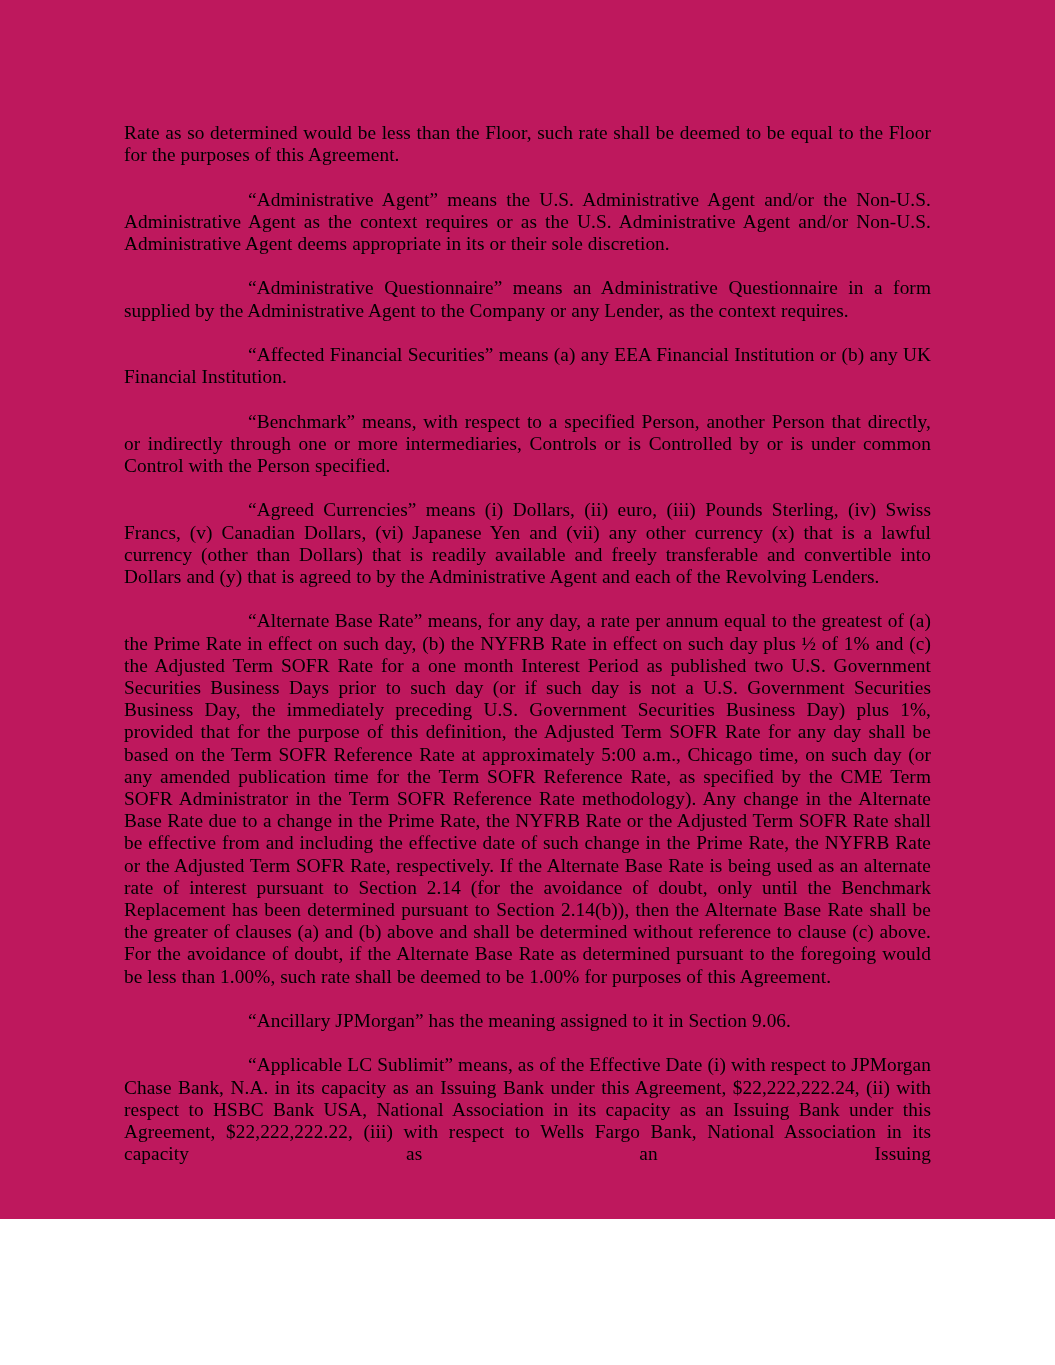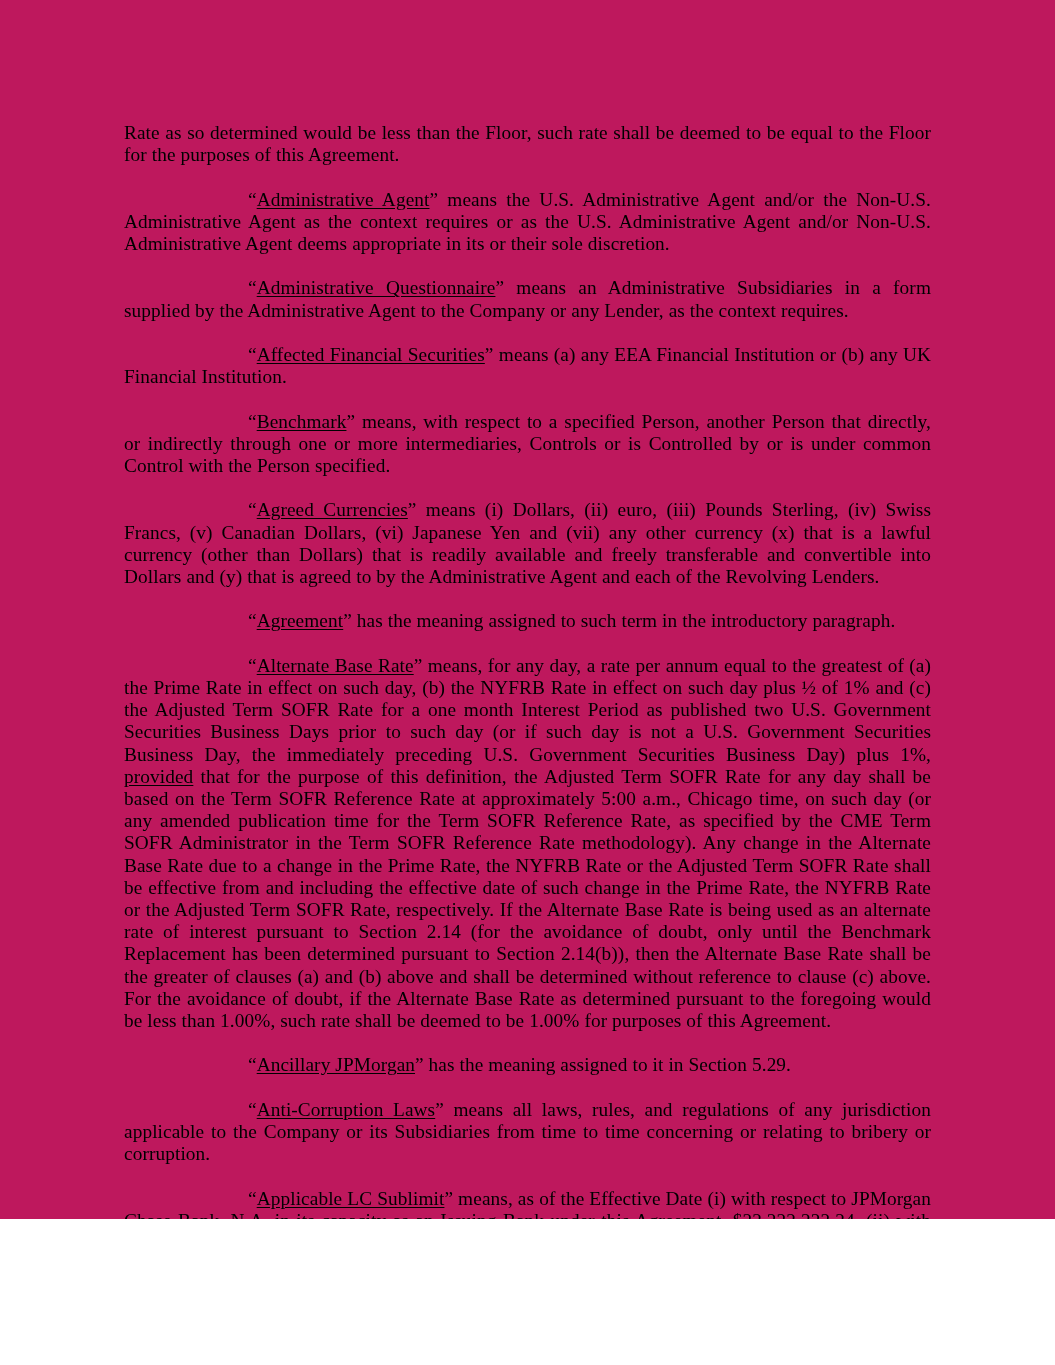--- a/index.html
+++ b/index.html
@@ -34,44 +34,41 @@
     margin: 0 0 22.2px 0;
     text-indent: 0;
   }
   .para.indent {
     text-indent: 124px;
   }
   .para.fill {
     text-align-last: justify;
   }
   .term {
-    text-decoration: underline;
     text-underline-offset: 2px;
   }
   .footer {
     position: absolute;
     left: 0;
     top: 1279px;
     width: 100%;
     text-align: center;
     font-size: 19.3px;
     line-height: 22.2px;
   }
 </style>
 </head>
 <body>
 
 <div class="page">
   <div class="content">
       <p class="para"><span>Rate as so determined would be less than the Floor, such rate shall be deemed to be equal to the Floor for the purposes of this Agreement.</span></p>
       <p class="para indent"><span>“</span><span class="term">Administrative Agent</span><span>” means the U.S. Administrative Agent and/or the Non-U.S. Administrative Agent as the context requires or as the U.S. Administrative Agent and/or Non-U.S. Administrative Agent deems appropriate in its or their sole discretion.</span></p>
-      <p class="para indent"><span>“</span><span class="term">Administrative Questionnaire</span><span>” means an Administrative Subsidiaries in a form supplied by the Administrative Agent to the Company or any Lender, as the context requires.</span></p>
+      <p class="para indent"><span>“</span><span class="term">Administrative Questionnaire</span><span>” means an Administrative Questionnaire in a form supplied by the Administrative Agent to the Company or any Lender, as the context requires.</span></p>
       <p class="para indent"><span>“</span><span class="term">Affected Financial Securities</span><span>” means (a) any EEA Financial Institution or (b) any UK Financial Institution.</span></p>
       <p class="para indent"><span>“</span><span class="term">Benchmark</span><span>” means, with respect to a specified Person, another Person that directly, or indirectly through one or more intermediaries, Controls or is Controlled by or is under common Control with the Person specified.</span></p>
       <p class="para indent"><span>“</span><span class="term">Agreed Currencies</span><span>” means (i) Dollars, (ii) euro, (iii) Pounds Sterling, (iv) Swiss Francs, (v) Canadian Dollars, (vi) Japanese Yen and (vii) any other currency (x) that is a lawful currency (other than Dollars) that is readily available and freely transferable and convertible into Dollars and (y) that is agreed to by the Administrative Agent and each of the Revolving Lenders.</span></p>
-      <p class="para indent"><span>“</span><span class="term">Agreement</span><span>” has the meaning assigned to such term in the introductory paragraph.</span></p>
       <p class="para indent"><span>“</span><span class="term">Alternate Base Rate</span><span>” means, for any day, a rate per annum equal to the greatest of (a) the Prime Rate in effect on such day, (b) the NYFRB Rate in effect on such day plus ½ of 1% and (c) the Adjusted Term SOFR Rate for a one month Interest Period as published two U.S. Government Securities Business Days prior to such day (or if such day is not a U.S. Government Securities Business Day, the immediately preceding U.S. Government Securities Business Day) plus 1%, </span><span class="term">provided</span><span> that for the purpose of this definition, the Adjusted Term SOFR Rate for any day shall be based on the Term SOFR Reference Rate at approximately 5:00 a.m., Chicago time, on such day (or any amended publication time for the Term SOFR Reference Rate, as specified by the CME Term SOFR Administrator in the Term SOFR Reference Rate methodology).  Any change in the Alternate Base Rate due to a change in the Prime Rate, the NYFRB Rate or the Adjusted Term SOFR Rate shall be effective from and including the effective date of such change in the Prime Rate, the NYFRB Rate or the Adjusted Term SOFR Rate, respectively.  If the Alternate Base Rate is being used as an alternate rate of interest pursuant to Section 2.14 (for the avoidance of doubt, only until the Benchmark Replacement has been determined pursuant to Section 2.14(b)), then the Alternate Base Rate shall be the greater of clauses (a) and (b) above and shall be determined without reference to clause (c) above.  For the avoidance of doubt, if the Alternate Base Rate as determined pursuant to the foregoing would be less than 1.00%, such rate shall be deemed to be 1.00% for purposes of this Agreement.</span></p>
-      <p class="para indent"><span>“</span><span class="term">Ancillary JPMorgan</span><span>” has the meaning assigned to it in Section 5.29.</span></p>
-      <p class="para indent"><span>“</span><span class="term">Anti-Corruption Laws</span><span>” means all laws, rules, and regulations of any jurisdiction applicable to the Company or its Subsidiaries from time to time concerning or relating to bribery or corruption.</span></p>
+      <p class="para indent"><span>“</span><span class="term">Ancillary JPMorgan</span><span>” has the meaning assigned to it in Section 9.06.</span></p>
       <p class="para indent fill"><span>“</span><span class="term">Applicable LC Sublimit</span><span>” means, as of the Effective Date (i) with respect to JPMorgan Chase Bank, N.A. in its capacity as an Issuing Bank under this Agreement, $22,222,222.24, (ii) with respect to HSBC Bank USA, National Association in its capacity as an Issuing Bank under this Agreement, $22,222,222.22, (iii) with respect to Wells Fargo Bank, National Association in its capacity as an Issuing</span></p>
     </div>
   <div class="footer">3</div>
 </div>
 
 </body></html>

